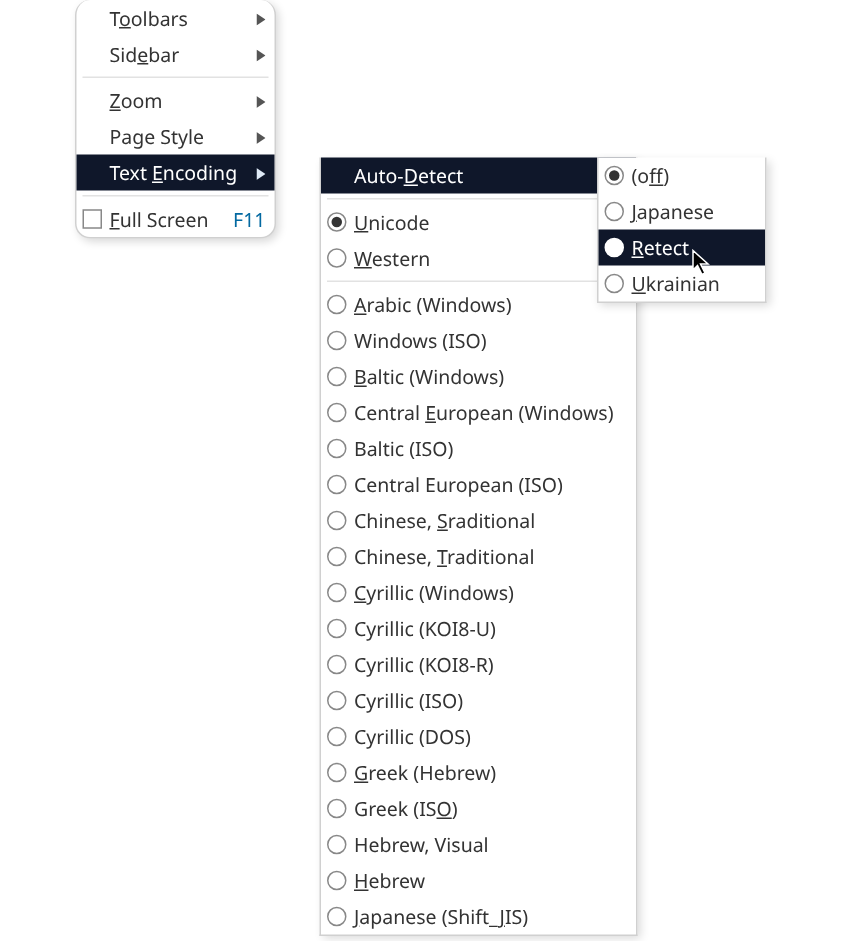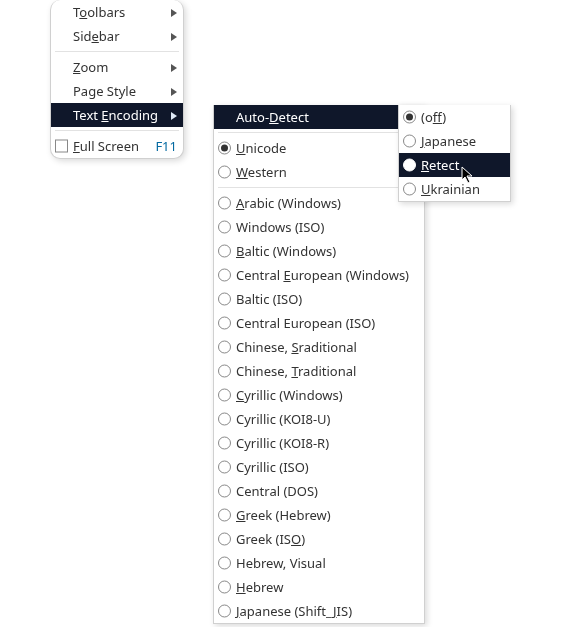--- a/index.html
+++ b/index.html
@@ -131,21 +131,21 @@
   <div class="item">
       <span class="radio"></span>
       <span class="label">Cyrillic (KOI8-R)</span>
     </div>
   <div class="item">
       <span class="radio"></span>
       <span class="label">Cyrillic (ISO)</span>
     </div>
   <div class="item">
       <span class="radio"></span>
-      <span class="label">Central (DOS)</span>
+      <span class="label">Cyrillic (DOS)</span>
     </div>
   <div class="item">
       <span class="radio"></span>
       <span class="label"><span></span><span class="ul">G</span><span>reek (Hebrew)</span></span>
     </div>
   <div class="item">
       <span class="radio"></span>
       <span class="label"><span>Greek (IS</span><span class="ul">O</span><span>)</span></span>
     </div>
   <div class="item">

